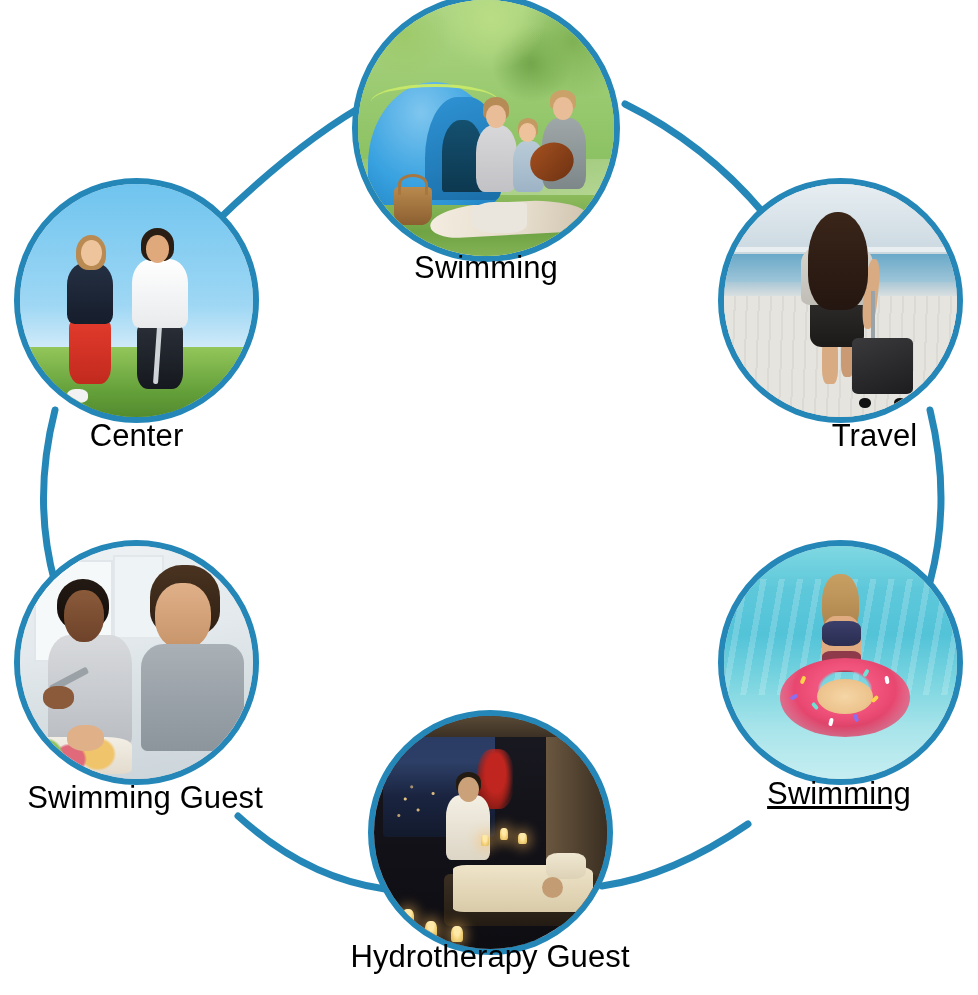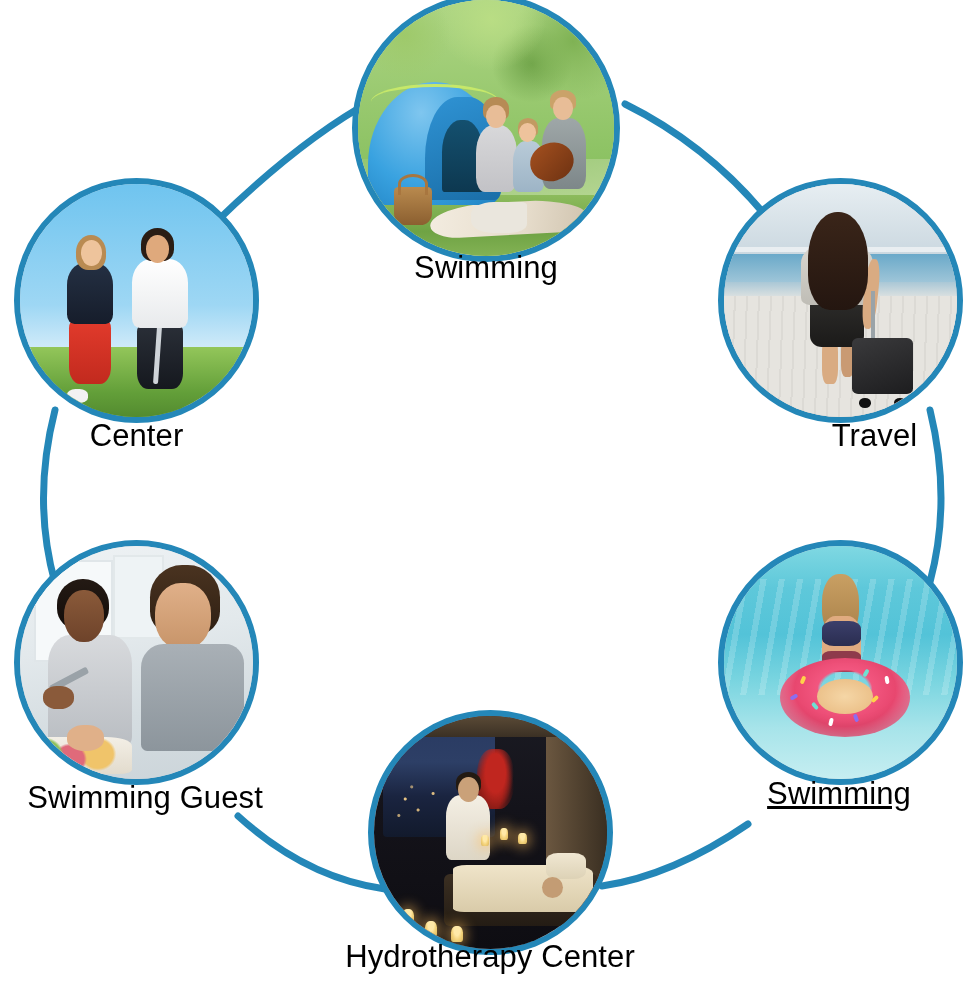--- a/index.html
+++ b/index.html
@@ -292,21 +292,21 @@
         <div class="lay hy-towel"></div>
         <div class="lay hy-cl-head"></div>
         <div class="cndl" style="left:12%; bottom:10%;"></div>
         <div class="cndl" style="left:22%; bottom:5%;"></div>
         <div class="cndl" style="left:33%; bottom:3%;"></div>
         <div class="cndl" style="left:46%; bottom:44%; width:3.5%; height:5%;"></div>
         <div class="cndl" style="left:54%; bottom:47%; width:3.5%; height:5%;"></div>
         <div class="cndl" style="left:62%; bottom:45%; width:3.5%; height:5%;"></div>
       </div>
     </div>
-    <div class="lbl" style="left:300px; top:941px; width:380px;">Hydrotherapy Center</div>
+    <div class="lbl" style="left:300px; top:941px; width:380px;">Hydrotherapy Guest</div>
   </div>
 
   <div class="node">
     <div class="disc" style="left:14px; top:540px; width:245px; height:245px;">
       <div class="scene">
         <div class="lay wg-bg"></div>
         <div class="lay wg-winpane"></div>
         <div class="lay wg-winpane2"></div>
         <div class="lay wg-m-hair"></div>
         <div class="lay wg-m-head"></div>

